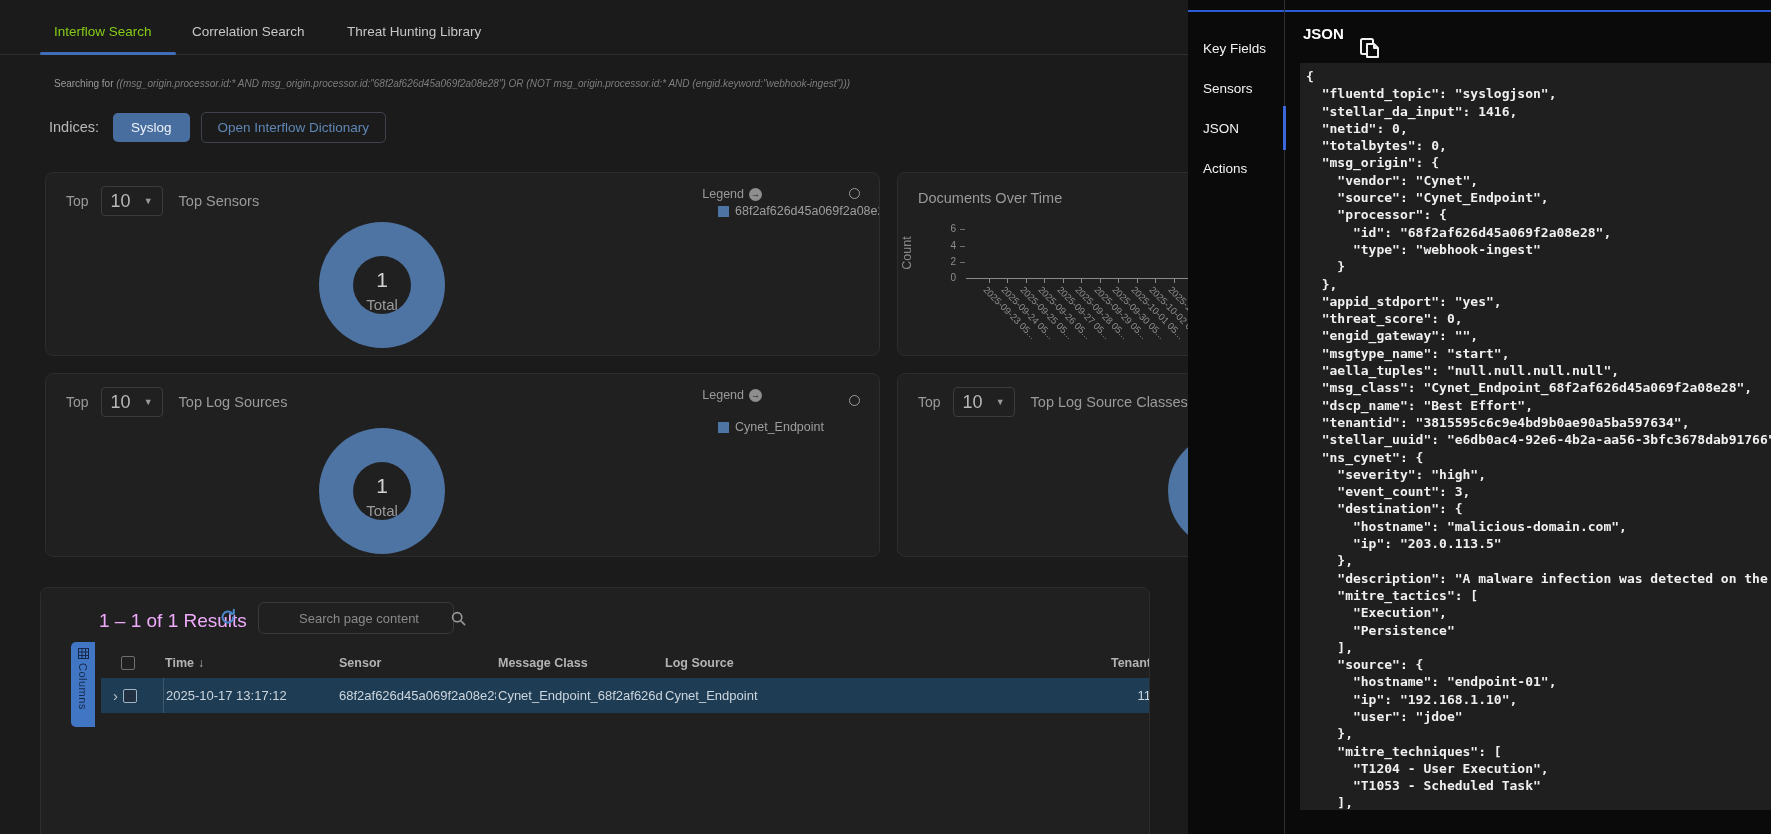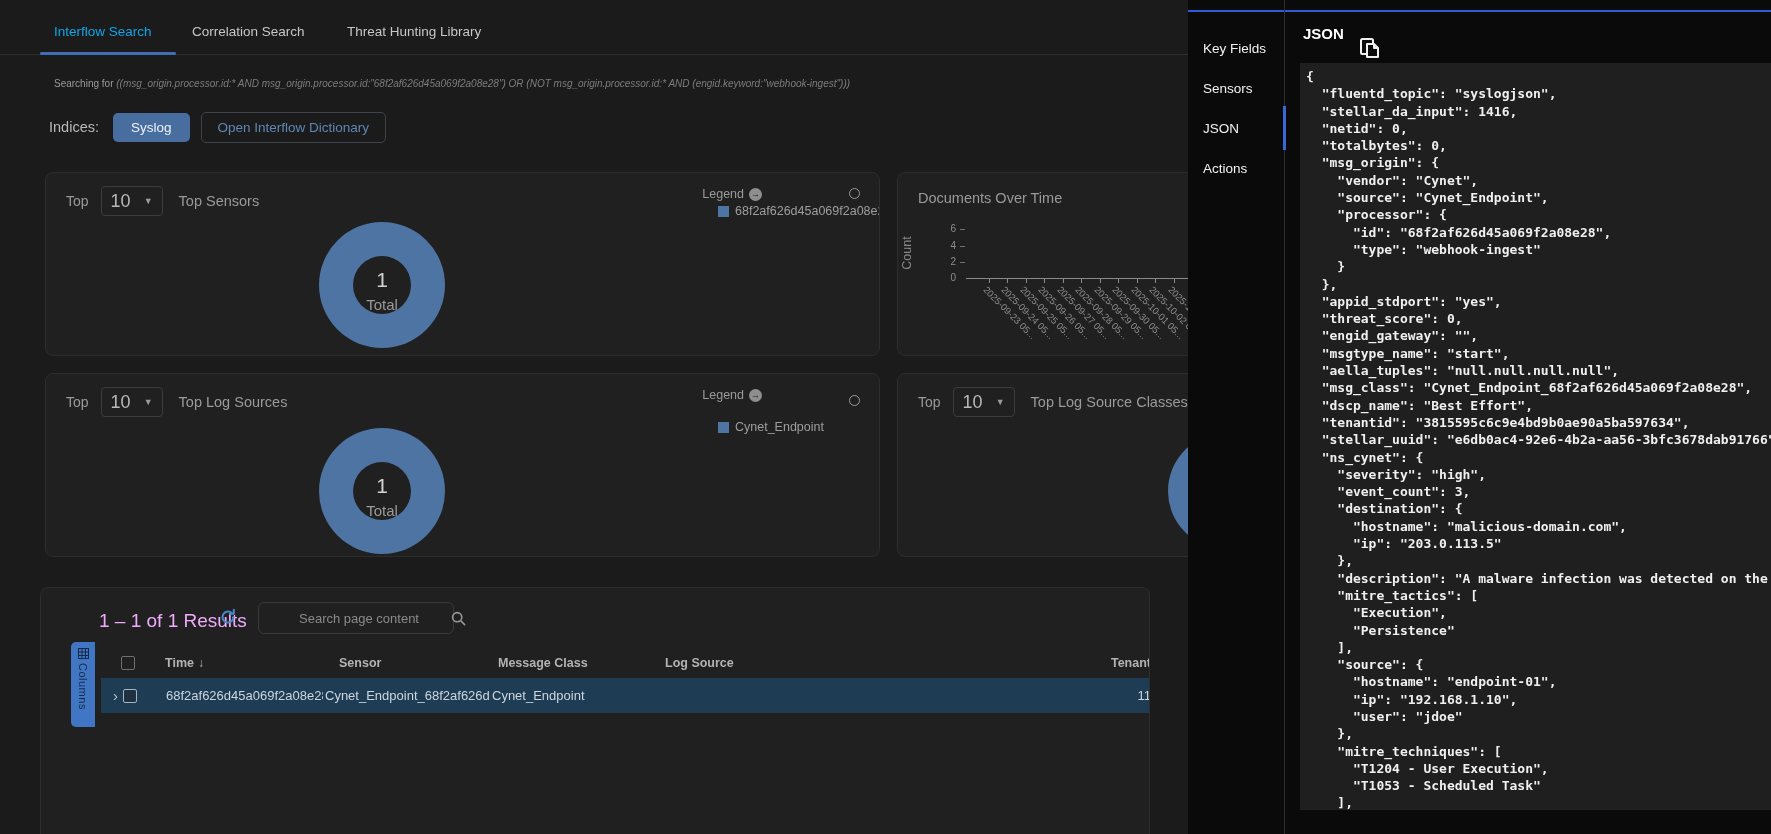--- a/index.html
+++ b/index.html
@@ -4,21 +4,21 @@
 <style>
   * { margin:0; padding:0; box-sizing:border-box; }
   html,body { background:#101010; }
   body { font-family:"Liberation Sans", sans-serif; }
   #root { position:relative; width:1771px; height:834px; background:#1b1b1b; overflow:hidden; }
 
   
   #main { position:absolute; left:0; top:0; width:1188px; height:834px; background:#1b1b1b; overflow:hidden; }
   .tabbar { position:absolute; left:0; top:0; width:100%; height:55px; border-bottom:1px solid #2e2e2e; }
   .tab { position:absolute; top:24px; font-size:13.5px; color:#c7c7c7; cursor:pointer; }
-  .tab.active { color:#0ea5e9; }
+  .tab.active { color:#84cc16; }
   .tab-underline { position:absolute; left:40px; top:52px; width:136px; height:3px; background:#3f6db6; border-radius:2px; }
 
   .searchline { position:absolute; left:54px; top:78px; width:1128px; white-space:nowrap; overflow:hidden; font-size:10px; color:#9a9a9a; }
   .searchline .q { font-style:italic; color:#7d7d7d; }
 
   .indices { position:absolute; left:49px; top:110px; height:34px; display:flex; align-items:center; }
   .indices-label { font-size:14.5px; color:#b9b9b9; margin-right:14px; }
   .btn-syslog { background:#486d9f; color:#eef3f9; font-size:13.5px; border:none; border-radius:5px; padding:7px 18px; margin-right:11px; cursor:pointer; }
   .btn-dict { background:transparent; color:#5f87b5; font-size:13.5px; border:1px solid #3f444c; border-radius:5px; padding:7px 16px; cursor:pointer; }
 
@@ -264,20 +264,21 @@
         <div class="cell c5 hcell">
             <span>Tenant</span>
           </div>
       </div>
 
       <div class="trow">
         <div class="cell c0">
           <span class="expander">›</span>
           <span class="chk"></span>
         </div>
+        <div class="cell c1 dcell">2025-10-17 13:17:12</div>
         <div class="cell c2 dcell">68f2af626d45a069f2a08e28</div>
         <div class="cell c3 dcell">Cynet_Endpoint_68f2af626d45a069f2a08e28</div>
         <div class="cell c4 dcell">Cynet_Endpoint</div>
         <div class="cell c5 dcell">11</div>
       </div>
     </div>
   </div>
 
   <div id="flyout">
     <div class="flyout-topline"></div>

